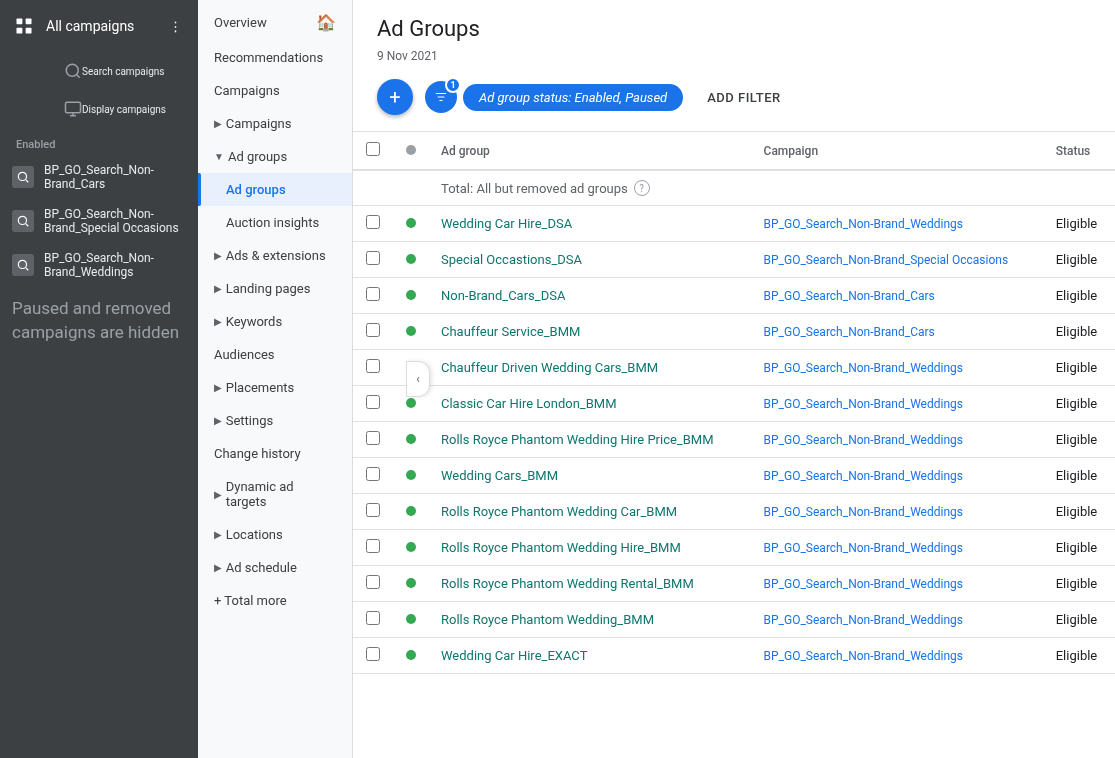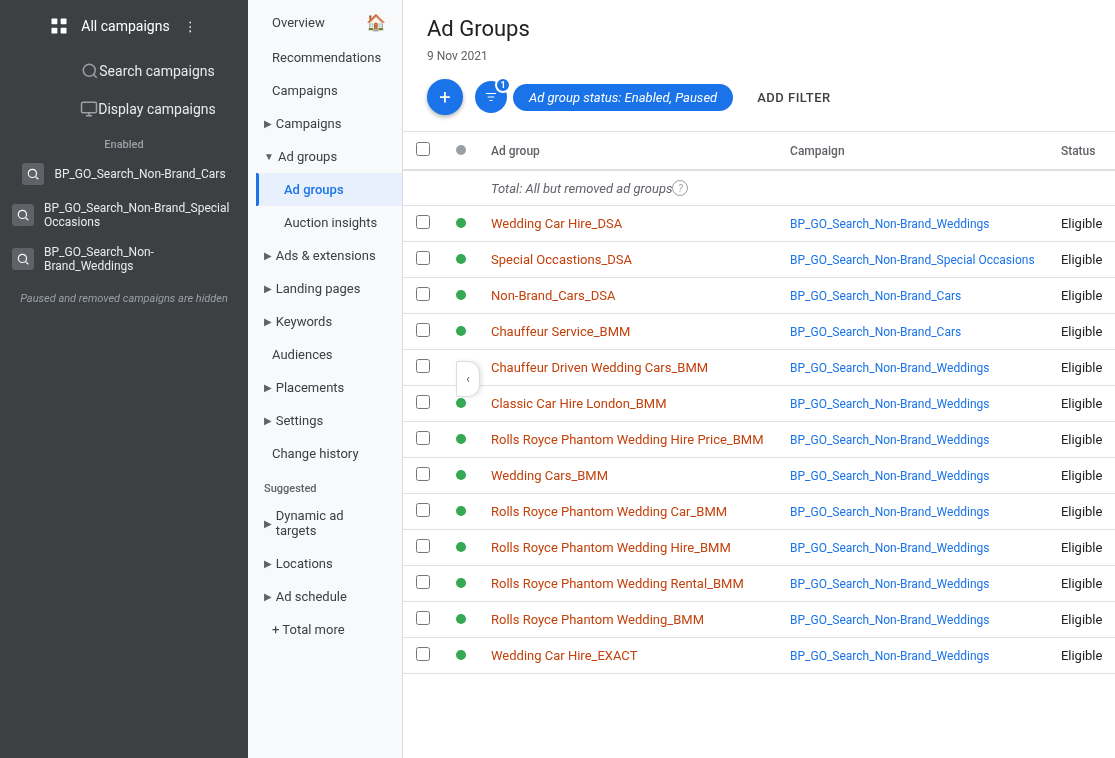--- a/index.html
+++ b/index.html
@@ -1,27 +1,26 @@
 <!DOCTYPE html>
 <html><head>
   <meta charset="utf-8">
   <style>
     * { box-sizing: border-box; margin: 0; padding: 0; }
     body { font-family: 'Roboto', Arial, sans-serif; font-size: 13px; background: #fff; display: flex; height: 758px; overflow: hidden; }
 
     
     .sidebar {
-      width: 248px;
+      width: 198px;
       background: #3c4043;
       color: #fff;
       flex-shrink: 0;
       display: flex;
       flex-direction: column;
       overflow: hidden;
-      align-items: center;
     }
     .sidebar-header {
       display: flex;
       align-items: center;
       padding: 14px 12px;
       gap: 10px;
       background: #3c4043;
     }
     .sidebar-header-icon {
       display: flex;
@@ -39,21 +38,21 @@
     .sidebar-more-icon {
       cursor: pointer;
       padding: 4px;
     }
     .sidebar-nav-item {
       display: flex;
       align-items: center;
       padding: 10px 16px;
       cursor: pointer;
       color: #e8eaed;
-      font-size: 14px;
+      font-size: 10px;
       margin-left: 48px;
     }
     .sidebar-section-label {
       padding: 10px 16px 4px;
       font-size: 11px;
       color: #9aa0a6;
       text-transform: none;
       font-weight: 500;
     }
     .campaign-item {
@@ -72,24 +71,23 @@
       border-radius: 3px;
       display: flex;
       align-items: center;
       justify-content: center;
       font-size: 10px;
       color: #fff;
       flex-shrink: 0;
     }
     .sidebar-bottom-text {
       padding: 10px 12px;
-      font-size: 11px;
+      font-size: 17px;
       color: #9aa0a6;
       line-height: 1.4;
-      font-style: italic;
     }
     .sidebar-collapse-btn {
       position: absolute;
       left: 208px;
       top: 50%;
       transform: translateY(-50%);
       width: 24px;
       height: 36px;
       background: #fff;
       border: 1px solid #dadce0;
@@ -112,21 +110,20 @@
       padding-top: 4px;
     }
     .middle-nav-item {
       display: flex;
       align-items: center;
       padding: 9px 16px;
       font-size: 13px;
       color: #3c4043;
       cursor: pointer;
       position: relative;
-      margin-left: 8px;
     }
     .middle-nav-item.active {
       background: #e8f0fe;
       color: #1a73e8;
       font-weight: 500;
     }
     .middle-nav-item.active::before {
       content: '';
       position: absolute;
       left: 0;
@@ -301,36 +298,36 @@
     .status-dot-cell { width: 36px; text-align: center; }
     .status-dot {
       width: 10px;
       height: 10px;
       border-radius: 50%;
       display: inline-block;
     }
     .status-dot.green { background: #34a853; }
     .status-dot.gray { background: #9aa0a6; }
     .ad-group-link {
-      color: #c2410c;
+      color: #0f766e;
       text-decoration: none;
       cursor: pointer;
     }
     .campaign-link {
       color: #1a73e8;
       text-decoration: none;
       cursor: pointer;
       font-size: 12px;
     }
     .status-text { font-size: 13px; color: #202124; }
     .total-row td { font-size: 13px; color: #5f6368; }
     .total-info {
       display: flex;
       align-items: center;
-      font-style: italic;
+      gap: 6px;
     }
     .info-icon {
       width: 16px;
       height: 16px;
       border-radius: 50%;
       border: 1px solid #9aa0a6;
       display: inline-flex;
       align-items: center;
       justify-content: center;
       font-size: 10px;
@@ -478,21 +475,20 @@
 
   <div class="middle-nav-parent">
     <span class="chevron">▶</span>
     <span>Settings</span>
   </div>
 
   <div class="middle-nav-item">
     <span>Change history</span>
   </div>
 
-  <div class="middle-nav-section">Suggested</div>
 
   <div class="middle-nav-parent">
     <span class="chevron">▶</span>
     <span>Dynamic ad targets</span>
   </div>
 
   <div class="middle-nav-parent">
     <span class="chevron">▶</span>
     <span>Locations</span>
   </div>

